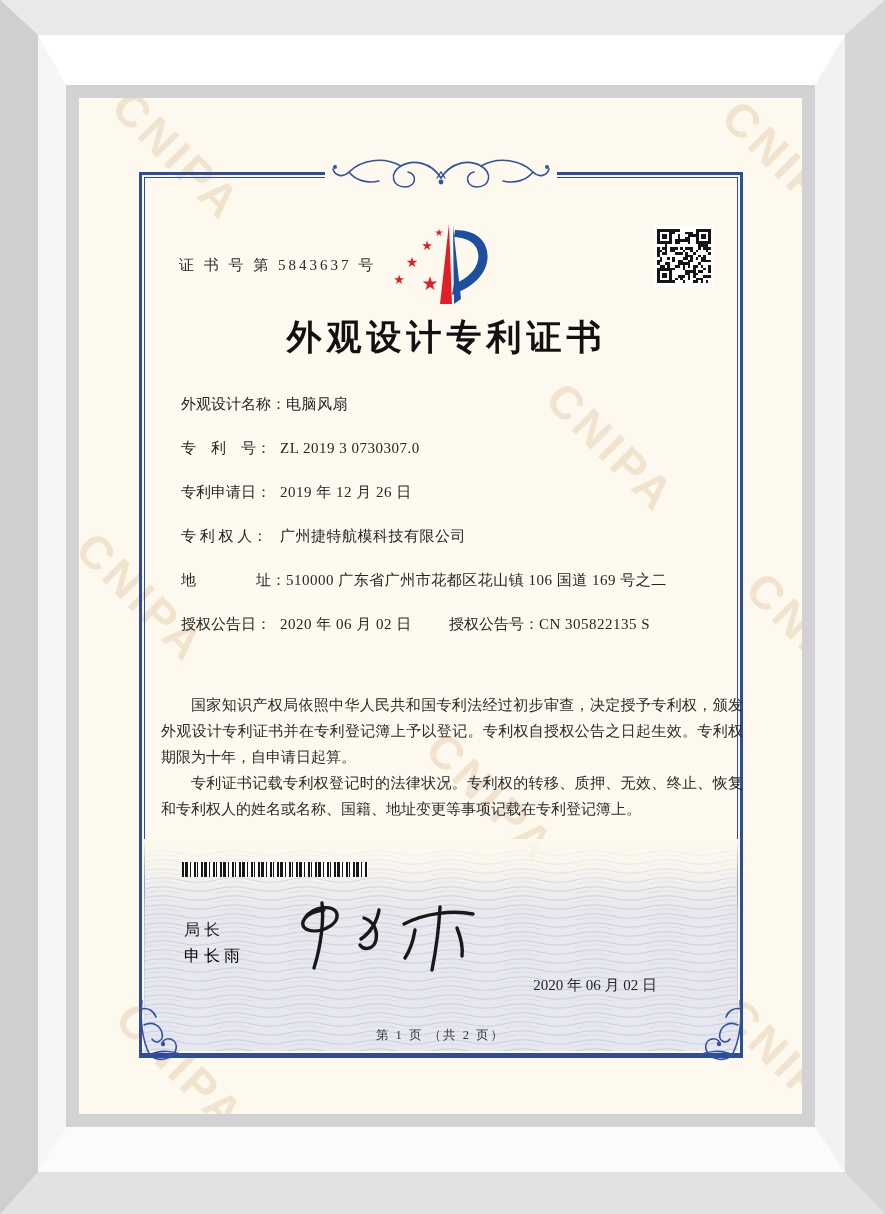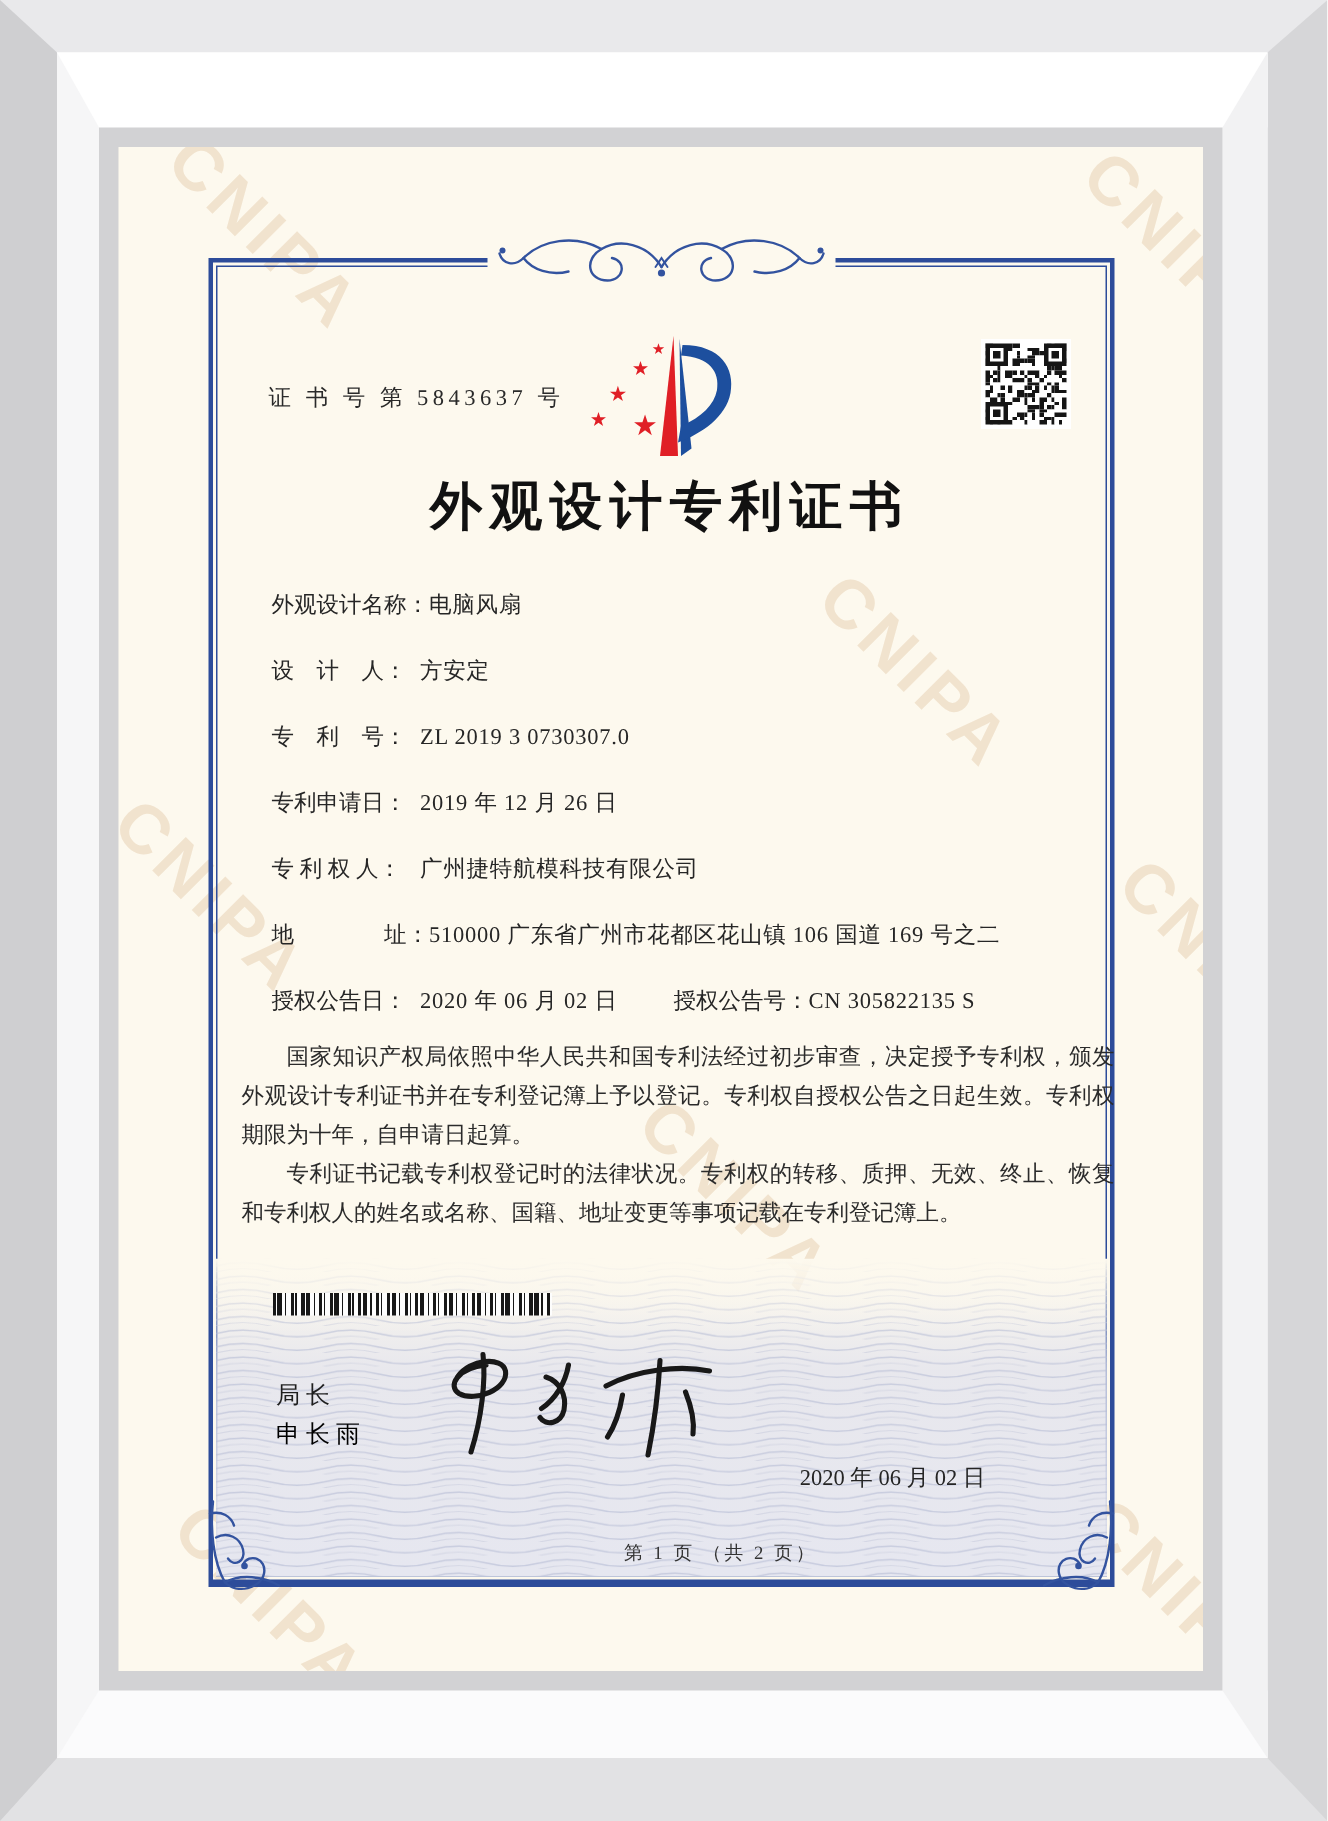--- a/index.html
+++ b/index.html
@@ -72,21 +72,21 @@
       #171717 8px 9px,#fdfdfd 9px 12px,#171717 12px 14px,#fdfdfd 14px 15px,
       #171717 15px 16px,#fdfdfd 16px 19px);}
 
   .signer-title{position:absolute;left:105px;top:822px;font-size:16px;letter-spacing:4px;color:#1e1e1e;}
   .signer-name{position:absolute;left:105px;top:848px;font-size:16px;letter-spacing:4px;color:#000000;}
   .signature{position:absolute;left:212px;top:800px;width:200px;height:78px;}
 
   .issue-date{position:absolute;left:426px;top:878px;width:180px;text-align:center;
     font-size:15px;color:#242424;}
   .page-indicator{position:absolute;left:0;top:929px;width:100%;text-align:center;
-    font-size:12.5px;letter-spacing:2px;color:#333;margin-left:40px;}
+    font-size:12.5px;letter-spacing:2px;color:#333;}
   .footer-note{position:absolute;left:0;top:971px;width:100%;text-align:center;
     font-size:13px;letter-spacing:3px;color:#2e2e2e;}
 </style>
 </head>
 <body>
 
 <div class="stage">
   <div class="frame-outer">
     <div class="frame-lip">
       <div class="mat-gap">
@@ -629,23 +629,20 @@
             <div class="finder bl"></div>
           </div>
 
           <div class="cert-title">外观设计专利证书</div>
 
           <div class="fields">
             <div class="field-row">
               <span class="field-label">外观设计名称：</span><span class="field-value">电脑风扇</span>
             </div>
             <div class="field-row">
-              <span class="field-label">设　计　人：</span><span class="field-value">方安定</span>
-            </div>
-            <div class="field-row">
               <span class="field-label">专　利　号：</span><span class="field-value">ZL 2019 3 0730307.0</span>
             </div>
             <div class="field-row">
               <span class="field-label">专利申请日：</span><span class="field-value">2019 年 12 月 26 日</span>
             </div>
             <div class="field-row">
               <span class="field-label">专 利 权 人：</span><span class="field-value">广州捷特航模科技有限公司</span>
             </div>
             <div class="field-row">
               <span class="field-label">地　　　　址：</span><span class="field-value">510000 广东省广州市花都区花山镇 106 国道 169 号之二</span>

